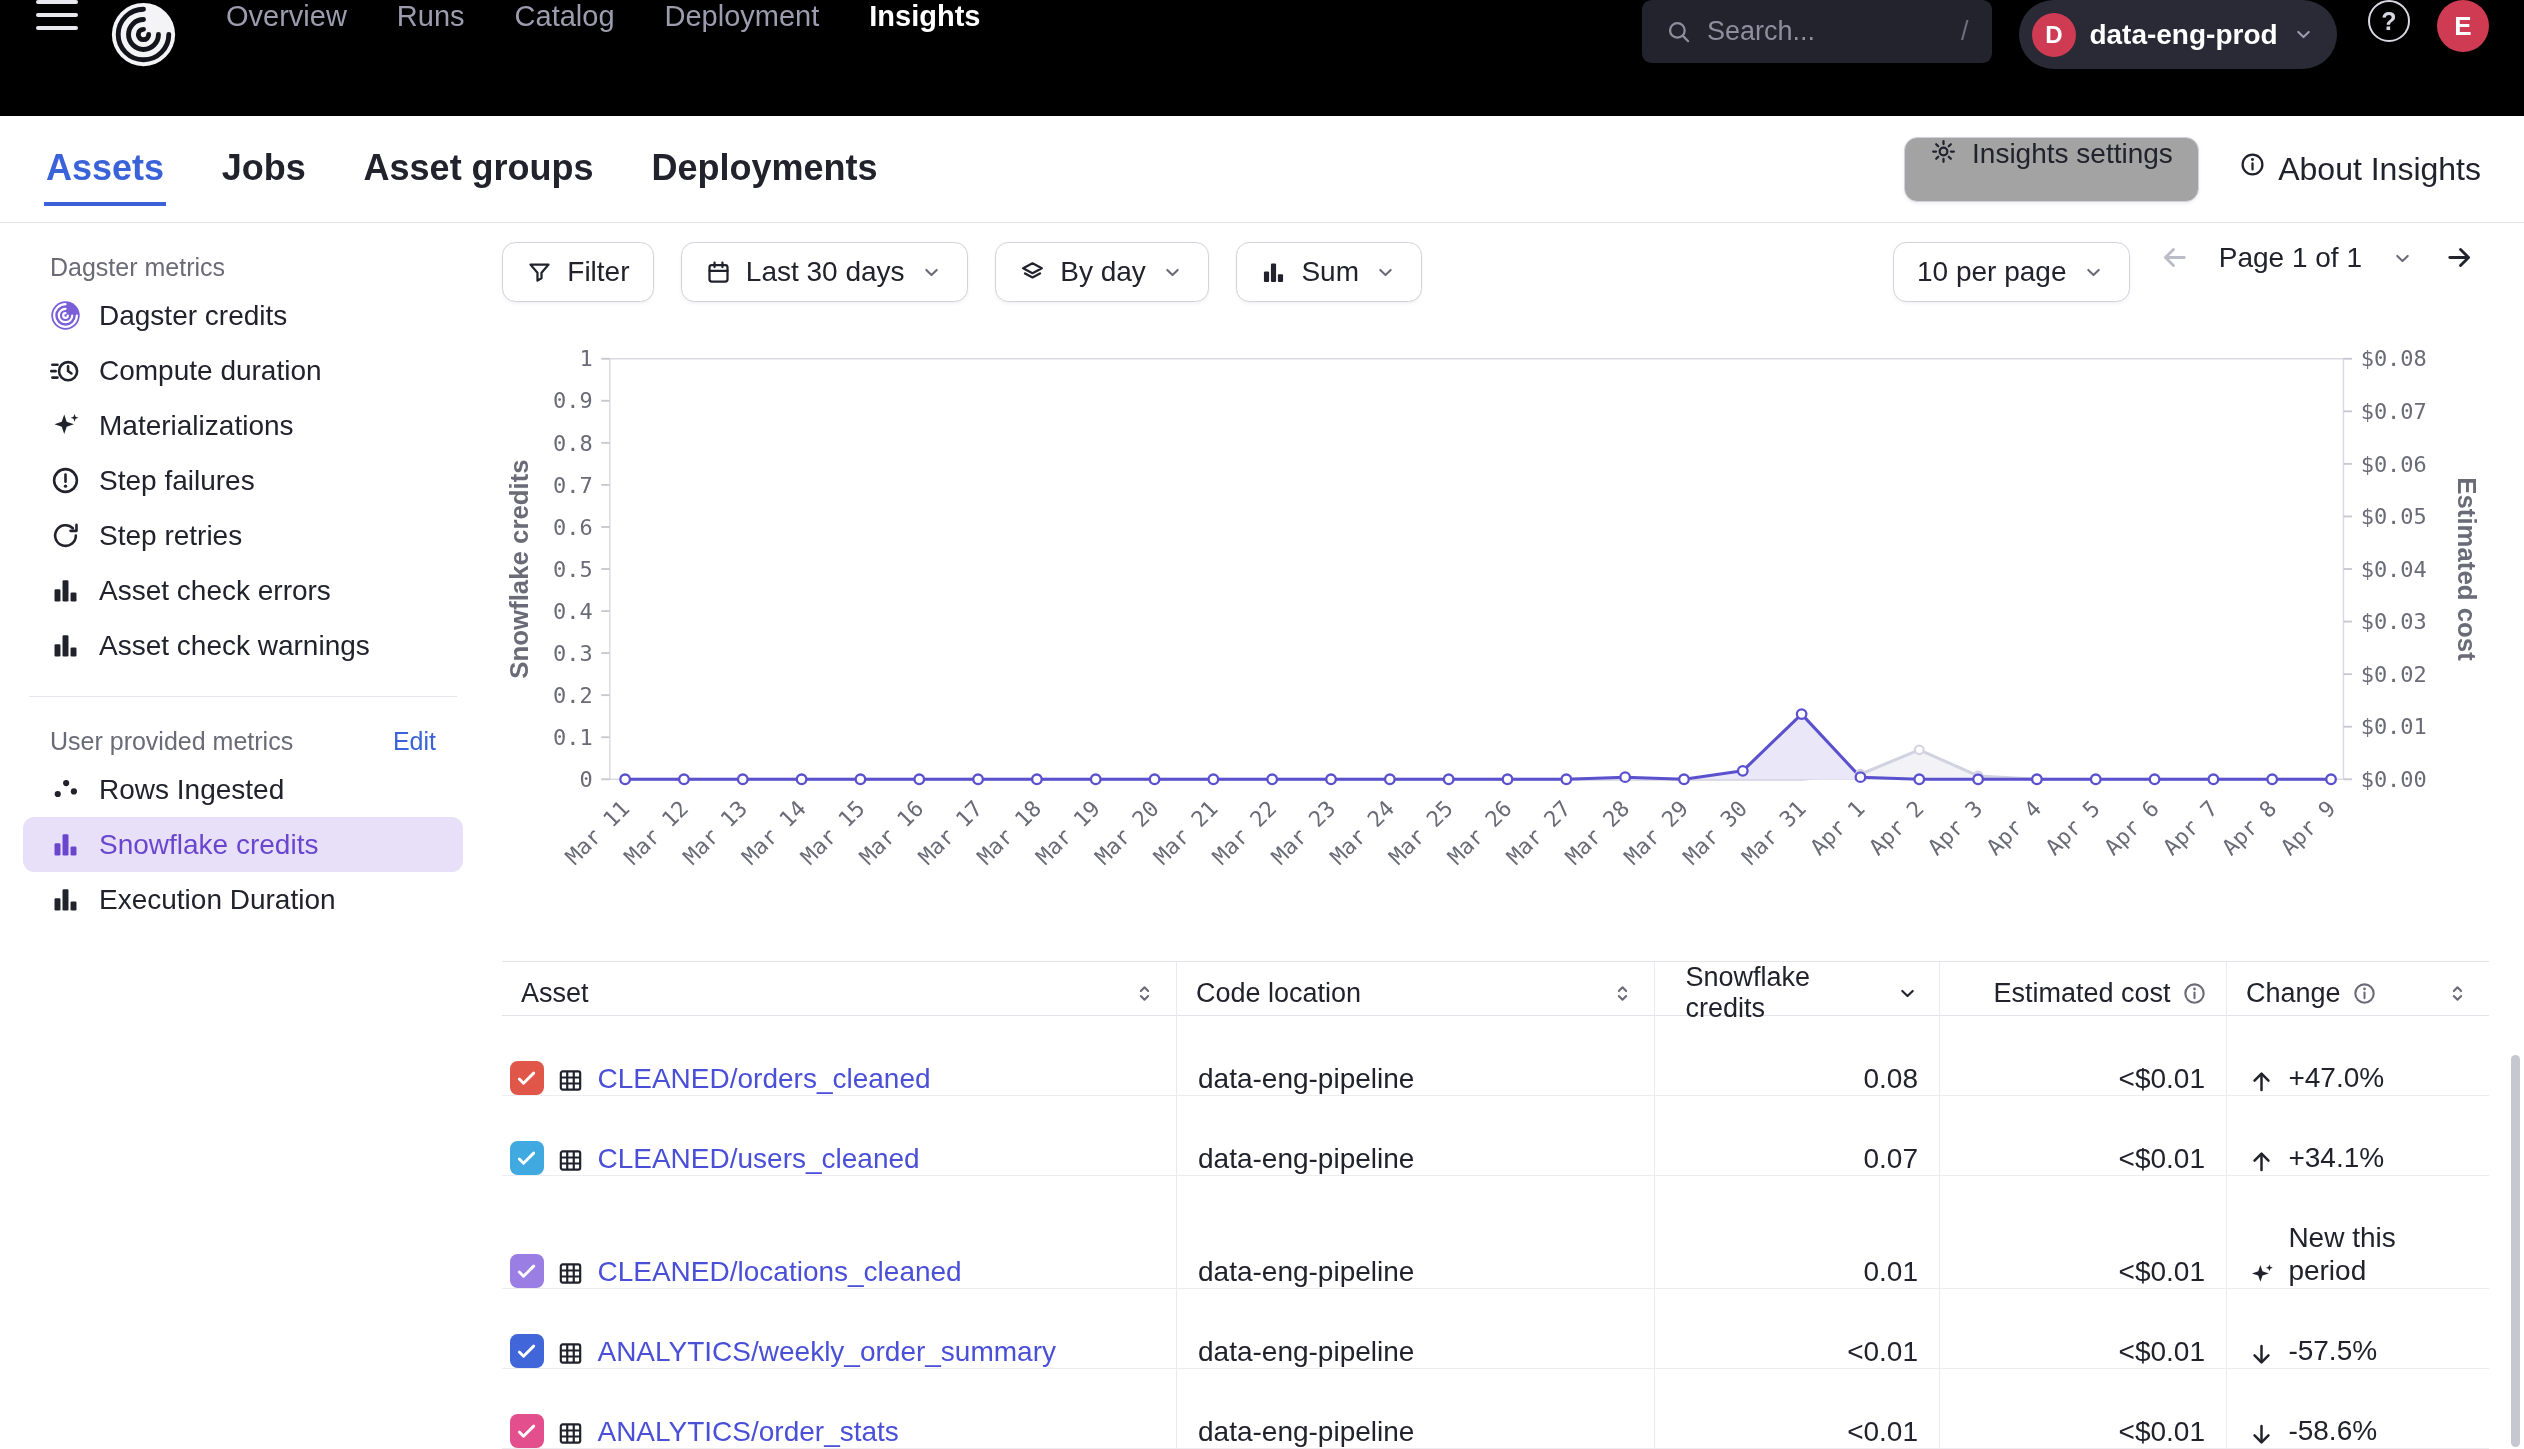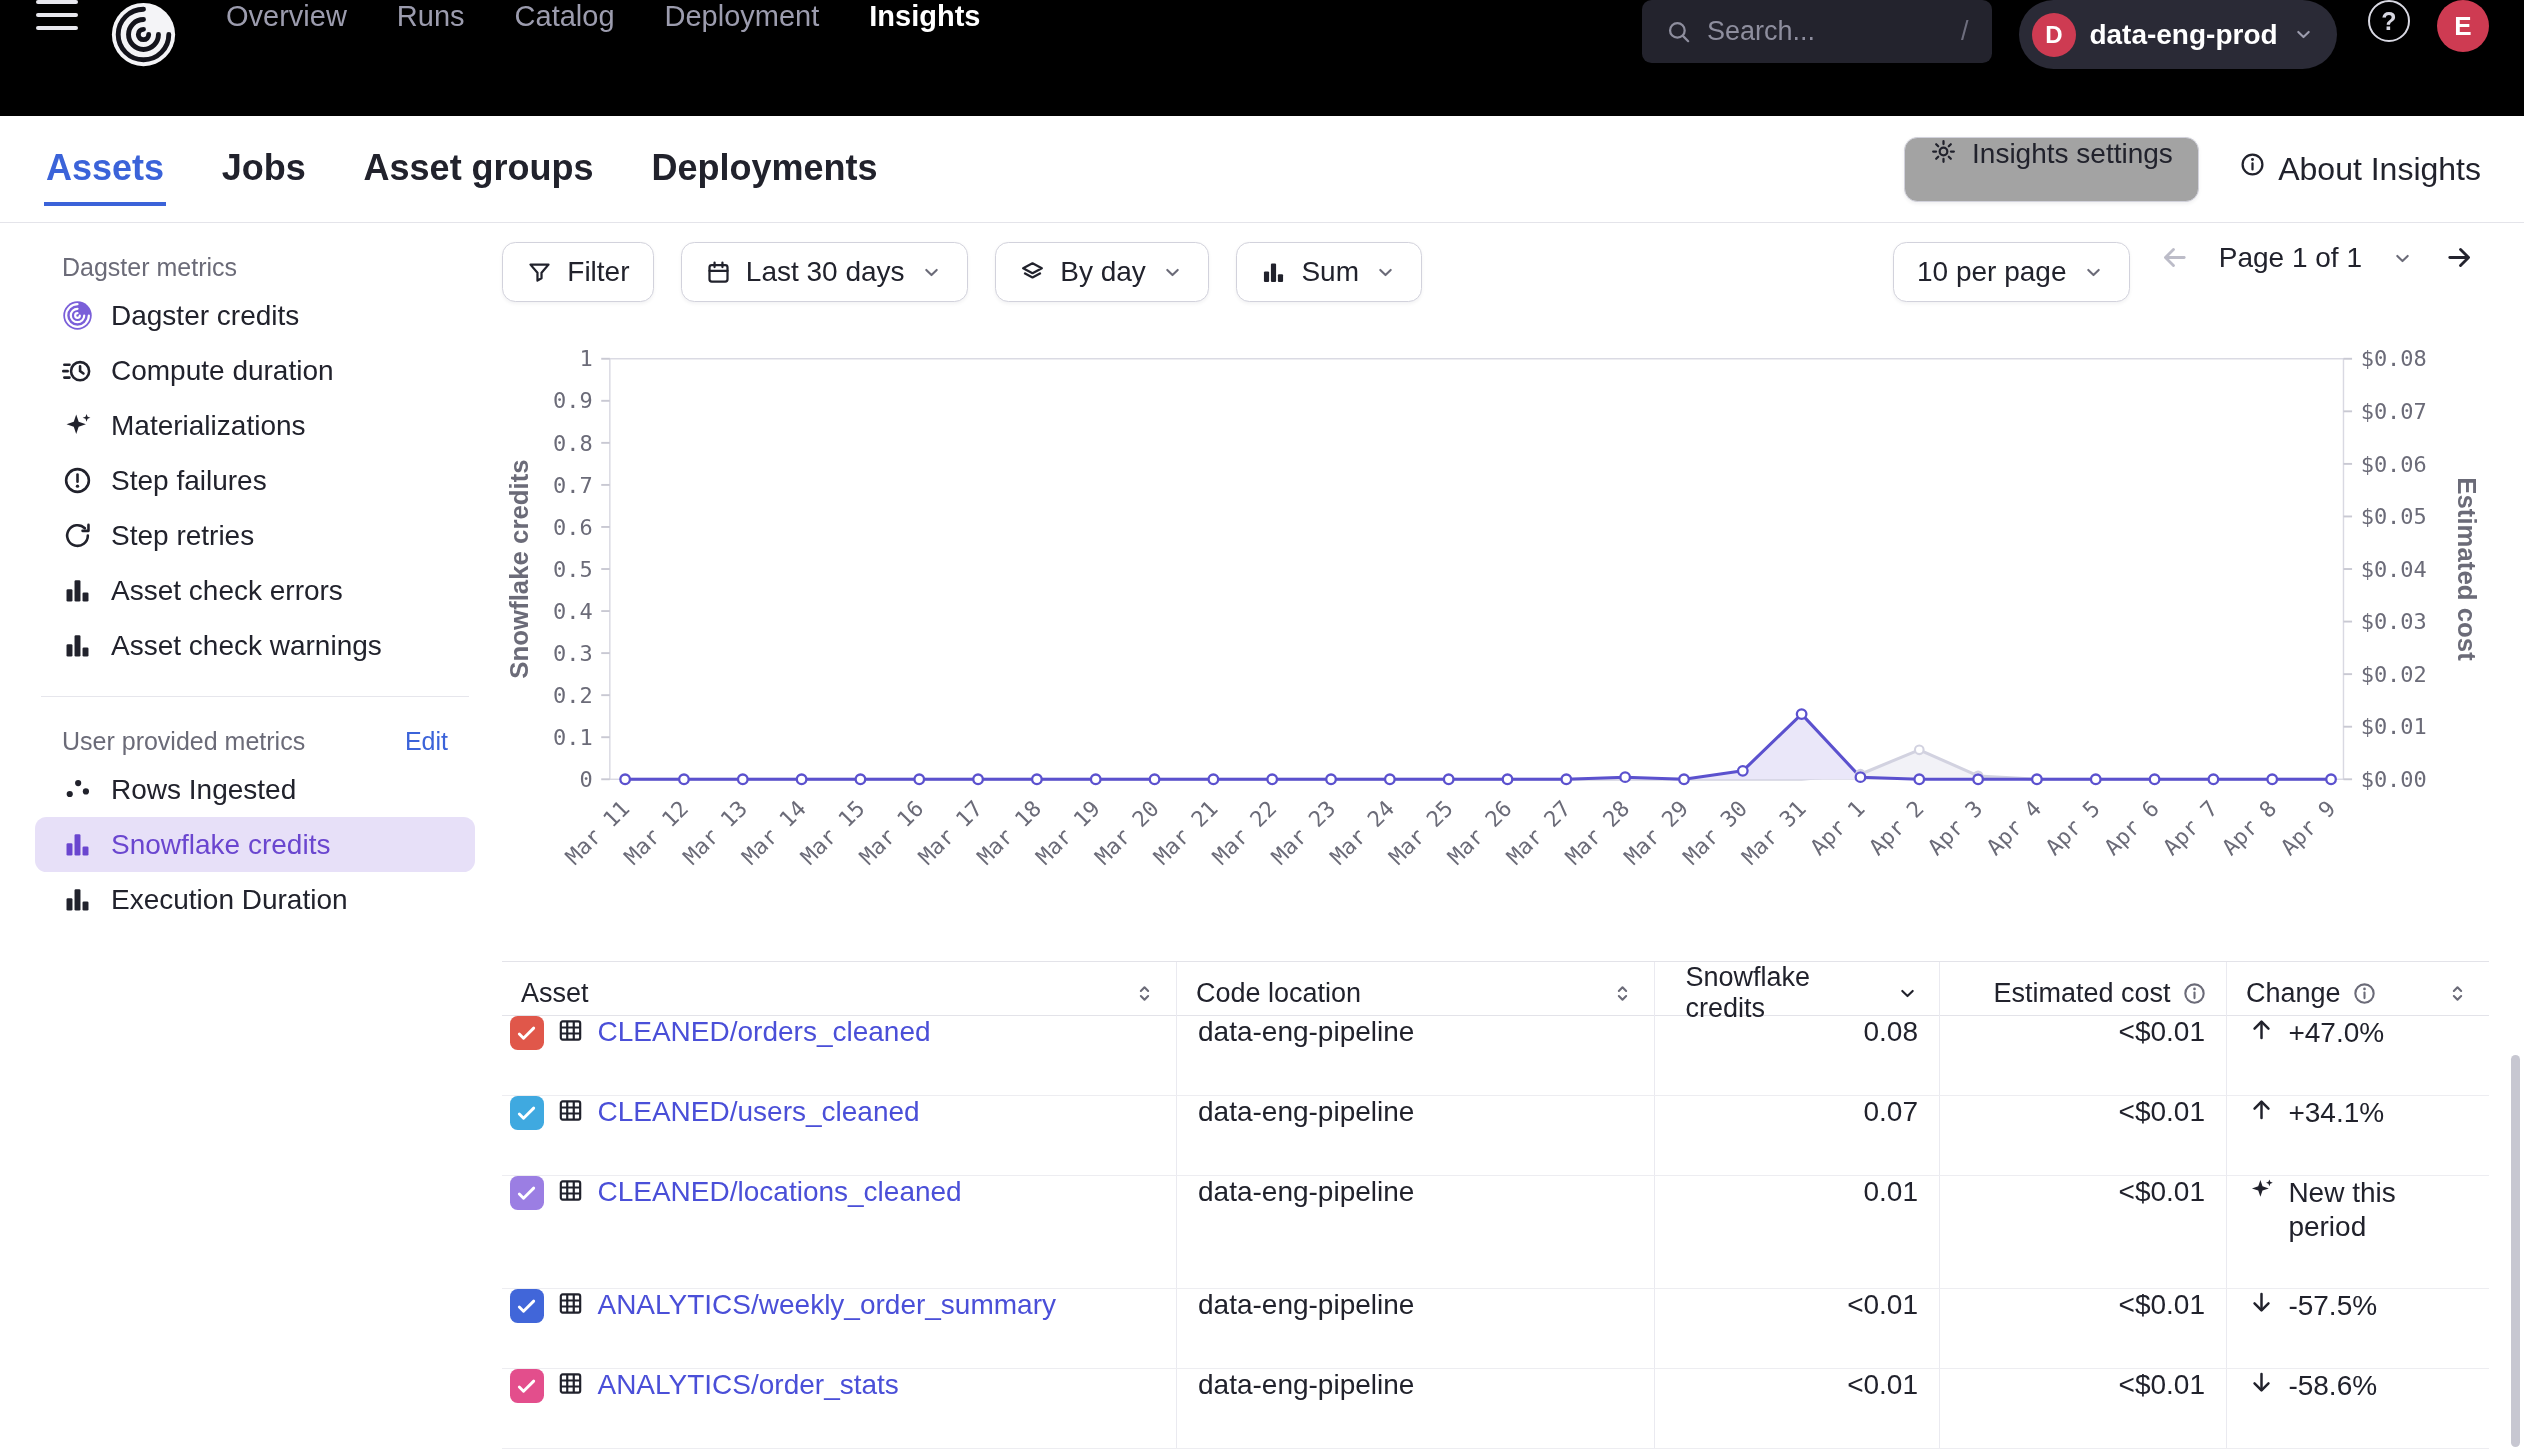--- a/index.html
+++ b/index.html
@@ -29,21 +29,21 @@
   
   .tabbar{position:absolute;top:116px;left:0;right:0;height:107px;background:#fff;border-bottom:1px solid #E4E4EA;display:flex;align-items:center;padding:0 44px}
   .tabs{display:flex;gap:54px;align-items:center}
   .tab{font-size:36px;font-weight:700;color:#21222C;padding:15.3px 1.9px 13.4px;cursor:pointer;border-bottom:4.8px solid transparent}
   .tab.active{color:#3B63D9;border-bottom-color:#3B63D9}
   .tab-actions{margin-left:auto;display:flex;align-items:center;gap:40px}
   .settings-btn{height:65px;border:1px solid #D2D2DC;border-radius:13.4px;display:flex;align-items:flex-start;gap:15.3px;padding:0 25px;font-size:28px;font-weight:500;background:#a3a3a3;box-shadow:0 1.9px 3.8px rgba(20,20,40,.06);cursor:pointer;color:#21222C}
   .about{display:flex;align-items:flex-start;gap:12.4px;font-size:32px;color:#21222C;cursor:pointer}
 
   
-  .sidebar{position:absolute;top:223px;left:16px;width:478px}
+  .sidebar{position:absolute;top:223px;left:4px;width:478px}
   .side-label{display:flex;align-items:center;justify-content:space-between;padding:0 46px;font-size:25px;color:#6B6B78;height:42px;margin-top:23px}
   .side-label .edit{color:#3B63D9;cursor:pointer}
   .side-item{display:flex;align-items:center;gap:18px;height:55px;margin:0 19px;padding:0 27px;border-radius:11.5px;font-size:28px;color:#21222C;cursor:pointer;white-space:nowrap}
   .side-item .ic{color:#21222C}
   .side-item.selected{background:#E7E0F8;color:#6A46CF;font-weight:500}
   .side-item.selected .ic{color:#6A46CF}
   .side-divider{height:1px;background:#E6E6EC;margin:23px 25px}
 
   
   .main{position:absolute;left:502px;top:223px;right:0;bottom:0}
@@ -64,21 +64,21 @@
   
   .table{position:absolute;left:0;top:738px;width:1987px;font-size:28px}
   .thead,.trow{display:grid;grid-template-columns:675px 478px 285px 287px 262px}
   .thead{border-top:1px solid #E3E3E9;border-bottom:1px solid #E3E3E9;height:55px}
   .th{display:flex;align-items:center;gap:11.5px;padding:0 19px;font-size:27px;color:#21222C;cursor:pointer}
   .th .sp{flex:1}
   .th .ic{color:#6B6B78}
   .trow{border-bottom:1px solid #EDEDF1;min-height:80px}
   .trow.tall{min-height:113px}
   .th:not(:last-child),.td:not(:last-child){border-right:1px solid #EAEAF0}
-  .td{display:flex;align-items:flex-start;padding:0 21px}
+  .td{display:flex;align-items:flex-end;padding:0 21px}
   .td-asset{gap:12.4px;padding-left:7.7px}
   .cbx{width:34px;height:34px;border-radius:7.7px;display:flex;align-items:center;justify-content:center;cursor:pointer}
   .gridic{color:#21222C}
   .alink{color:#4A4FD8;text-decoration:none;cursor:pointer}
   .td-num{justify-content:flex-end;font-variant-numeric:tabular-nums}
   .td-change{gap:13.4px;line-height:1.2}
   .td-change .ic{color:#21222C}
 
   .scrollbar{position:absolute;right:4.8px;top:1055px;width:9.6px;height:392px;background:#C7C7D1;border-radius:4.8px;cursor:pointer}
 </style>

